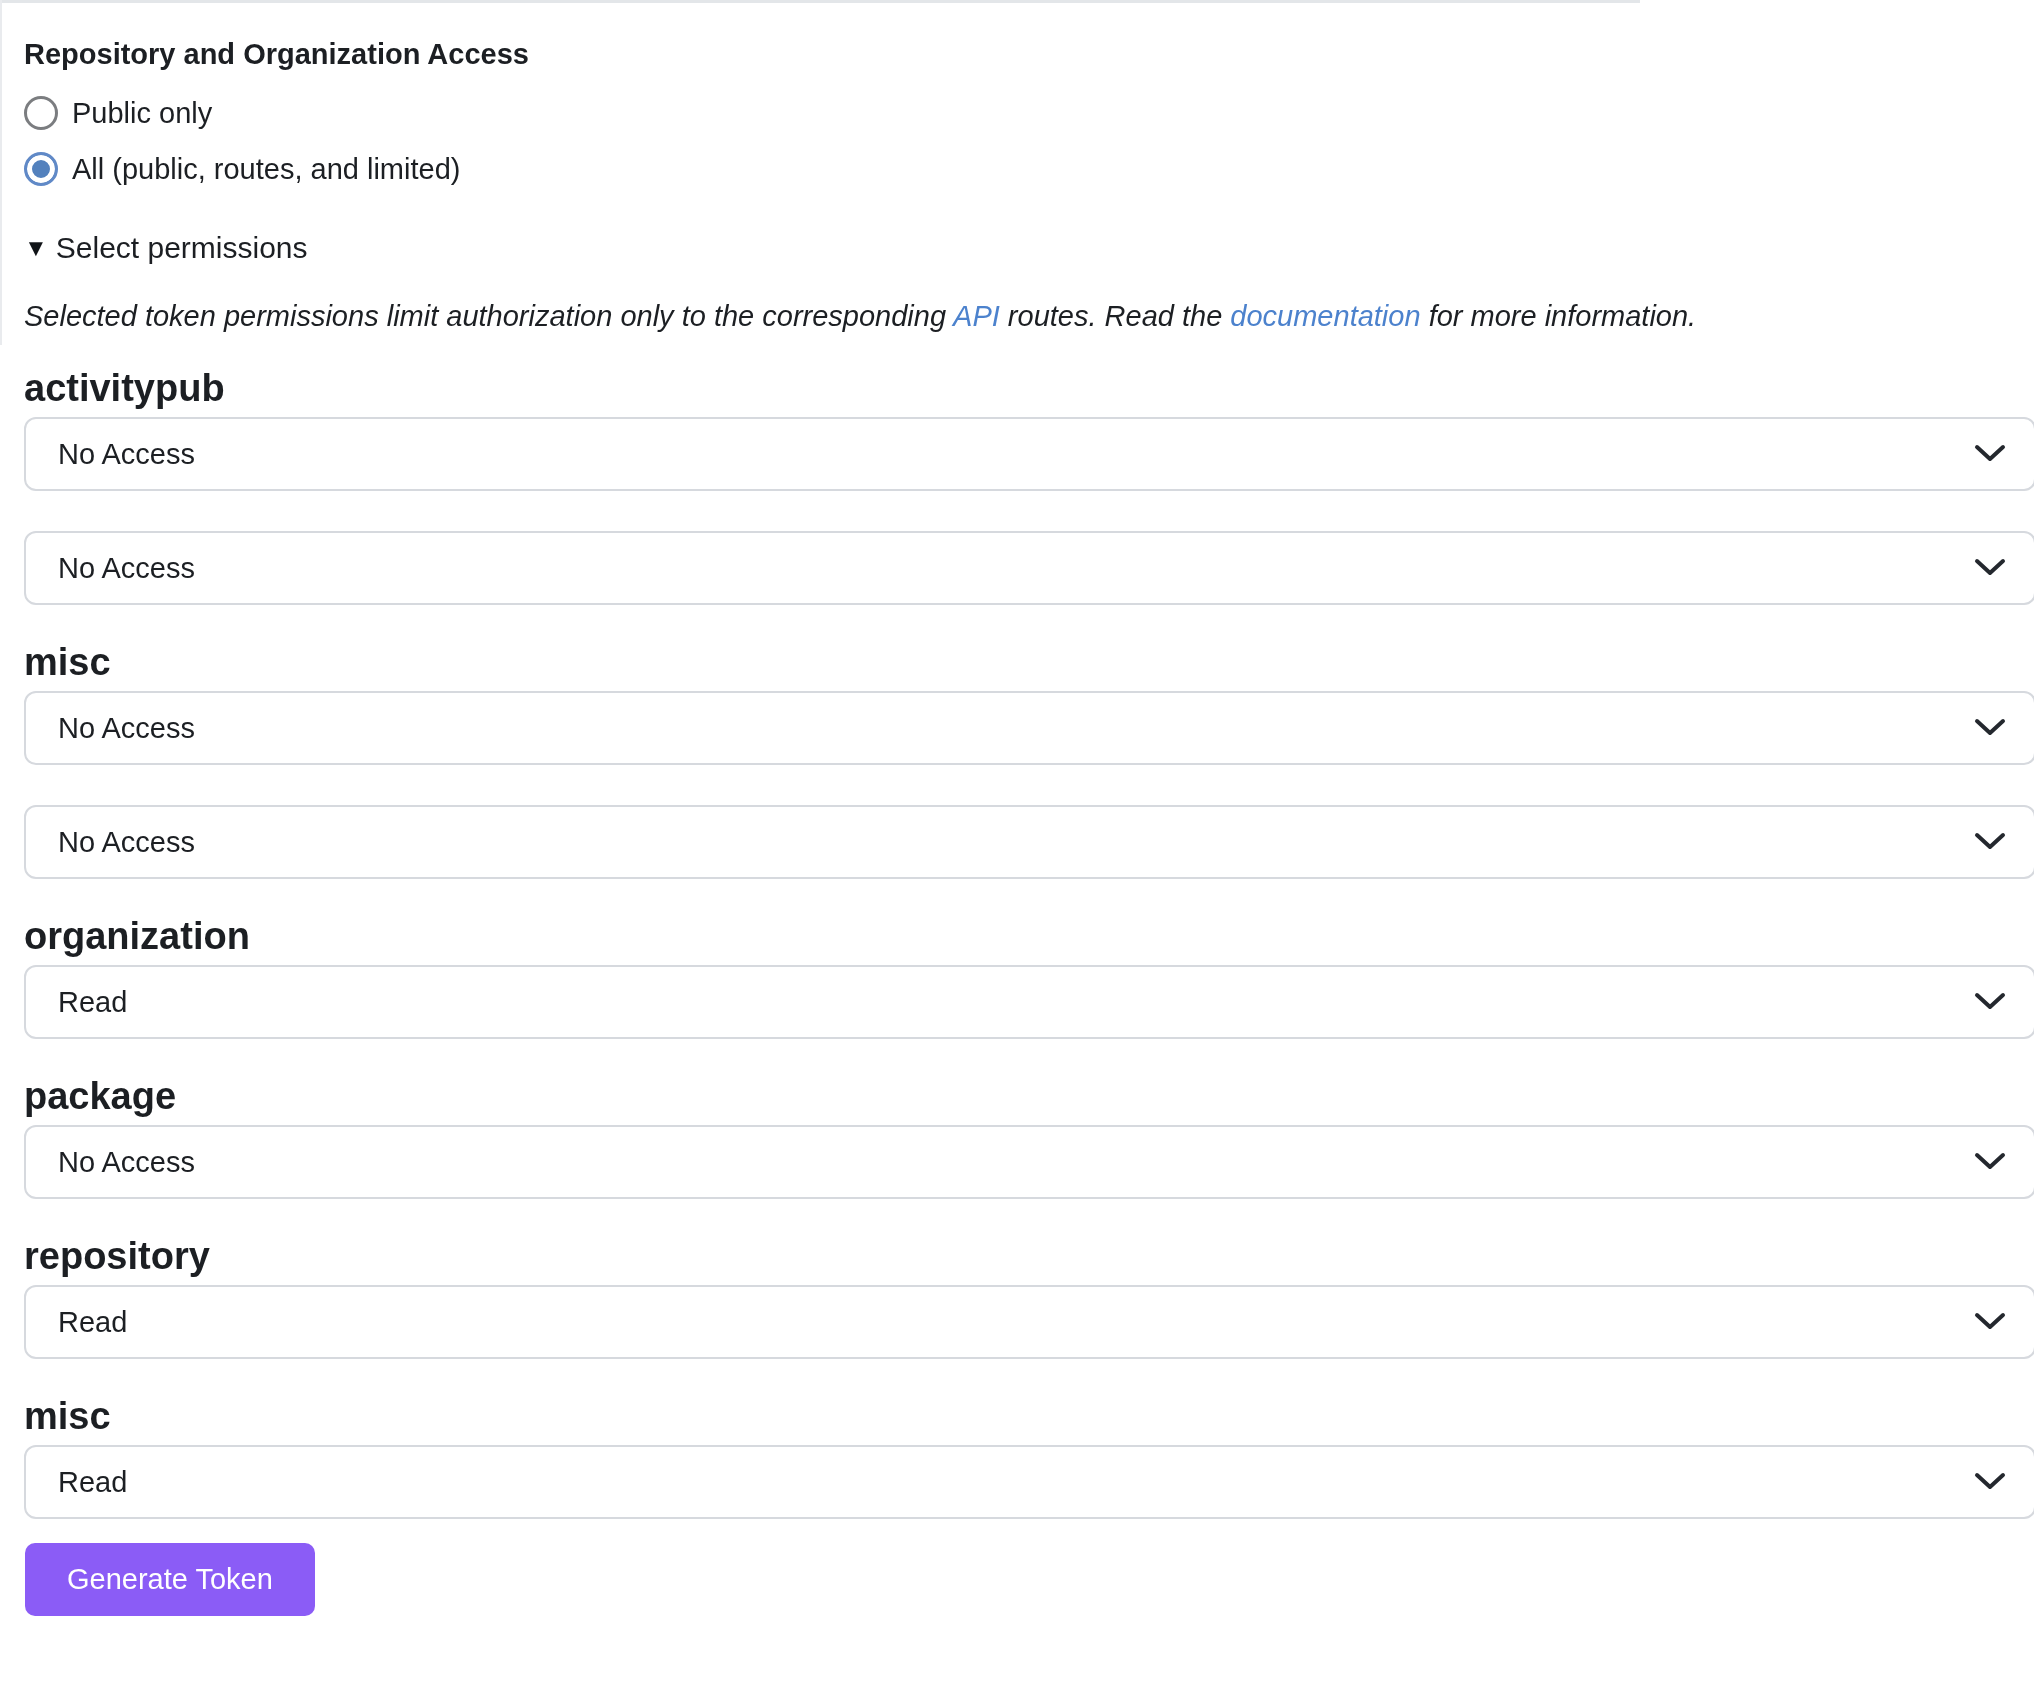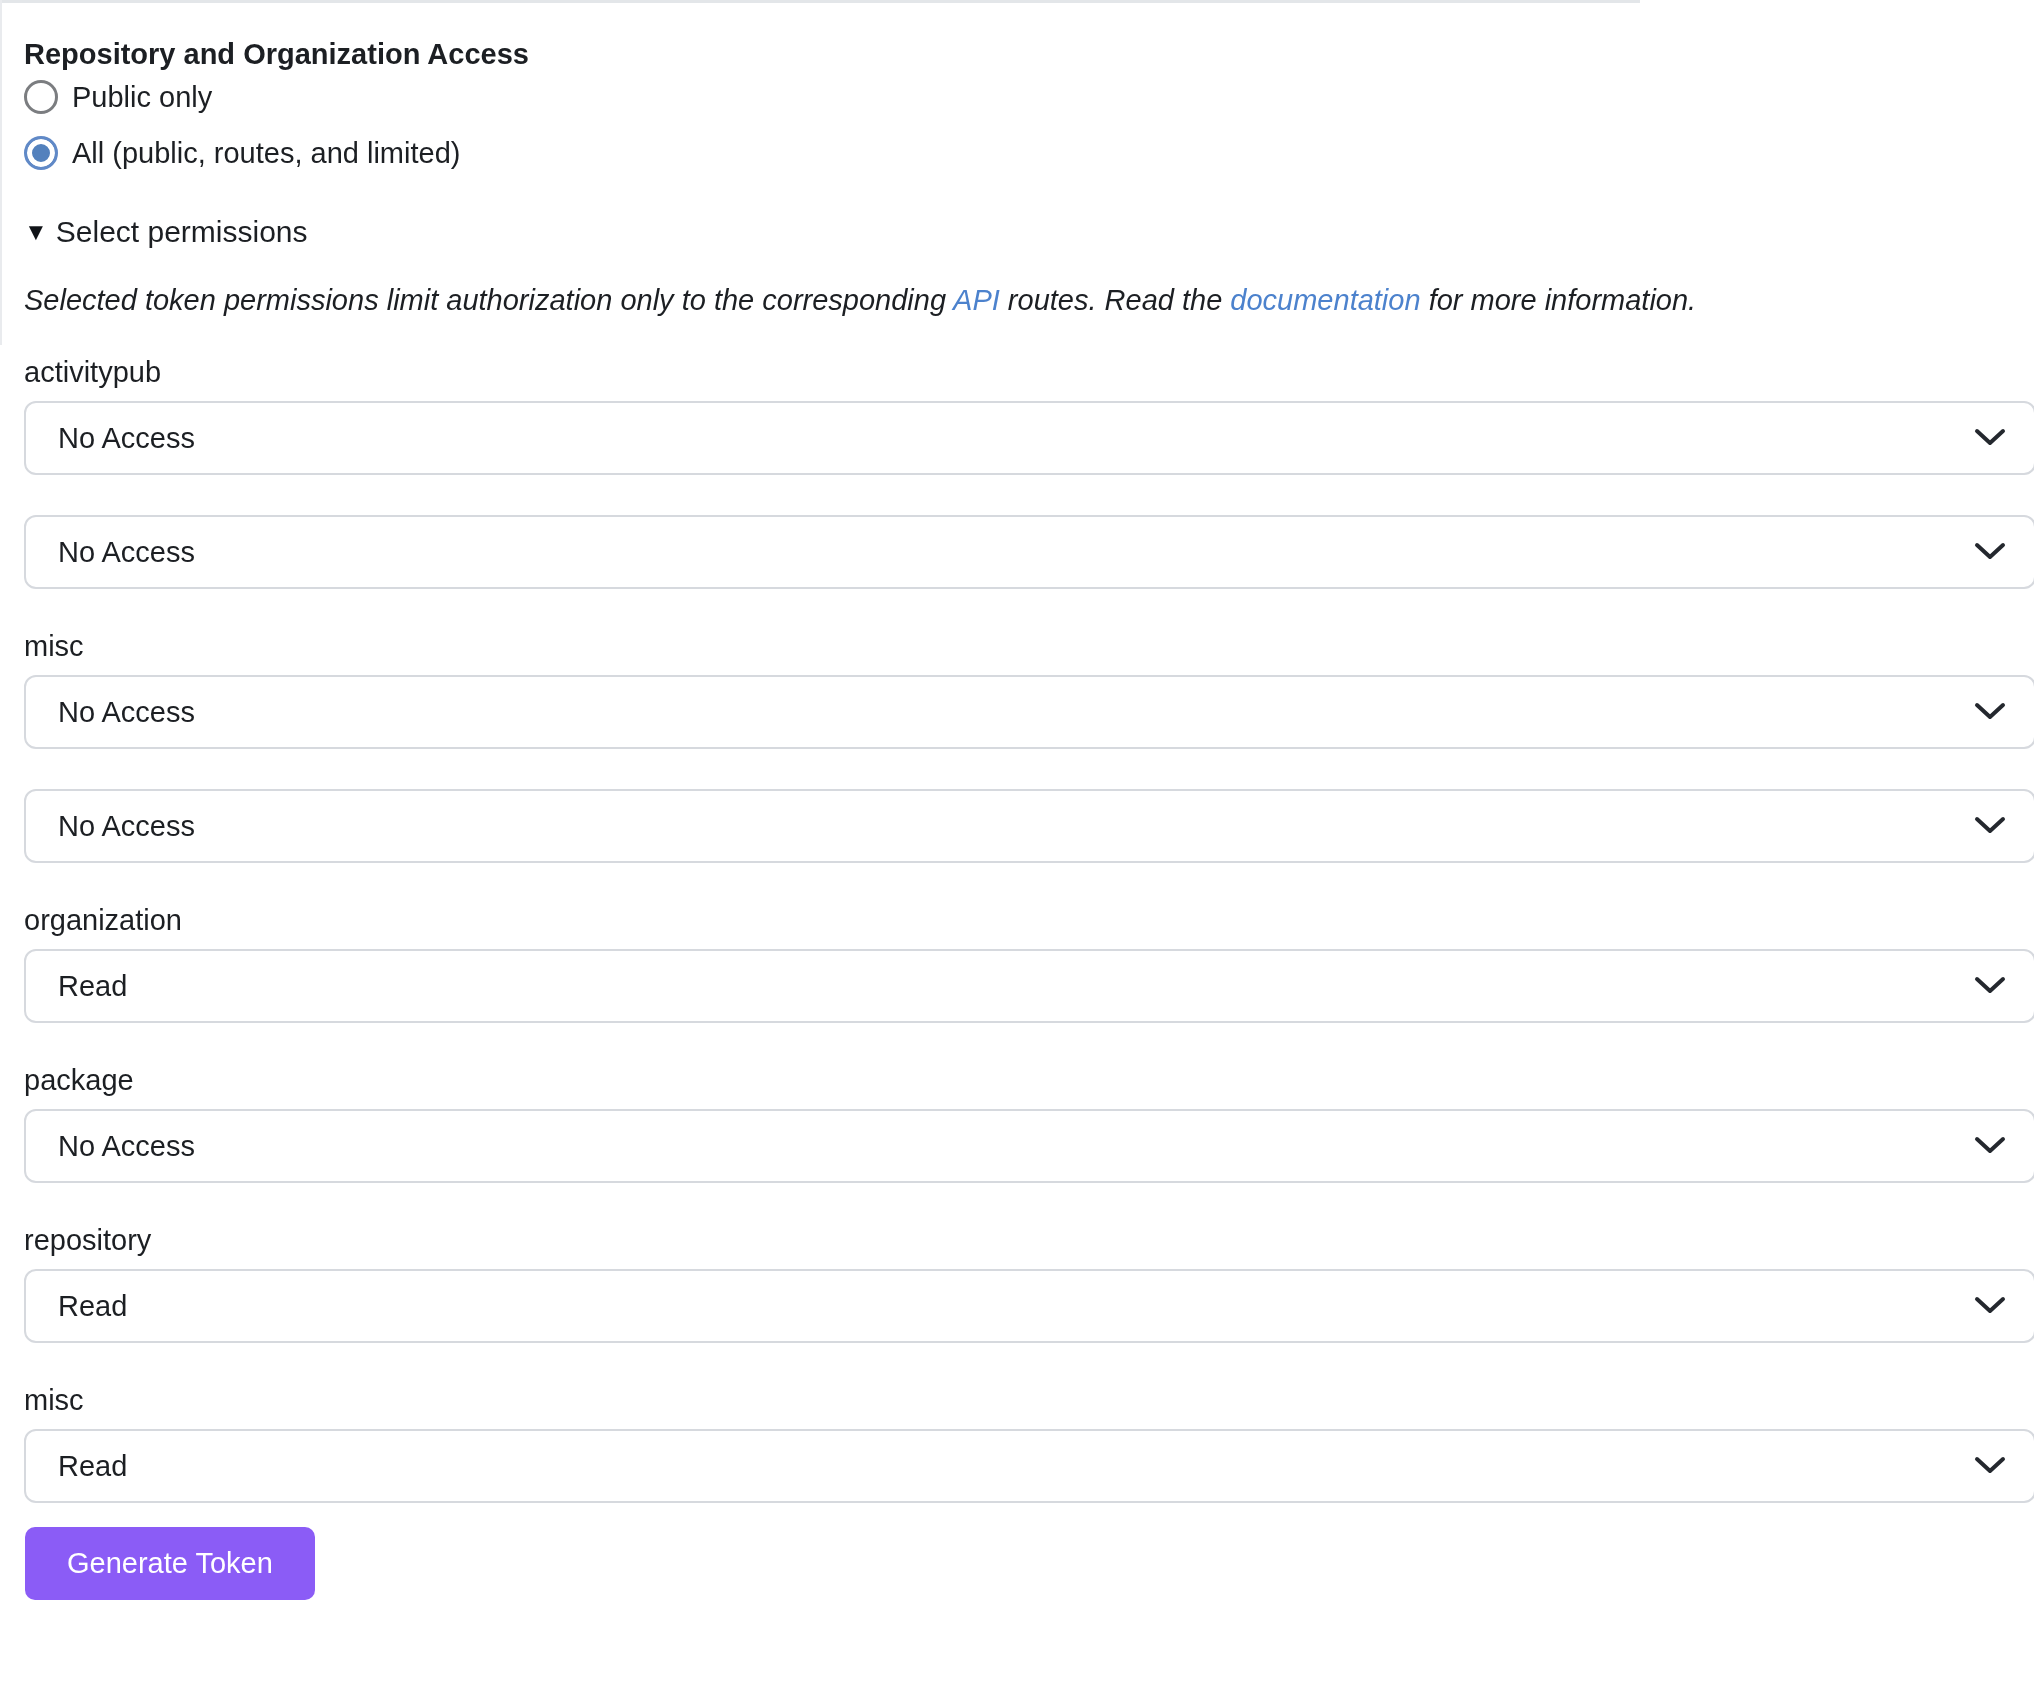--- a/index.html
+++ b/index.html
@@ -23,21 +23,21 @@
 
   .heading {
     padding-top: 25px;
     font-size: 29px; line-height: 34px; font-weight: 700;
   }
 
   .radio-row {
     display: flex; align-items: center; gap: 14px;
     height: 36px;
   }
-  .radio-row.first { margin-top: 8px; }
+  .radio-row.first { margin-top: 24px; }
   .radio-row.second { margin-top: 20px; }
   .radio {
     width: 34px; height: 34px; border-radius: 50%;
     flex: 0 0 34px; cursor: pointer; background: #fff;
   }
   .radio.unchecked { border: 3px solid #7b7d80; }
   .radio.checked {
     border: 3px solid #6089c7;
     background: #5381bd;
     box-shadow: inset 0 0 0 5px #ffffff;
@@ -56,21 +56,21 @@
     margin-top: 34px;
     font-style: italic;
     font-size: 29px; line-height: 34px;
   }
   .note a { color: #4c82cd; text-decoration: none; cursor: pointer; }
 
   .perm-groups { margin-top: 38px; }
   .perm-group { margin-bottom: 40px; }
   .perm-group:last-child { margin-bottom: 12px; }
   .perm-label {
-    font-size: 29px; line-height: 34px; font-weight: 400;
+    font-size: 38px; line-height: 34px; font-weight: 700;
     margin-bottom: 12px;
   }
   .select {
     position: relative;
     width: 2012px; height: 74px;
     border: 2px solid #d6d9de; border-radius: 12px;
     background: #ffffff;
     display: flex; align-items: center;
     padding: 0 70px 0 32px;
     cursor: pointer;

